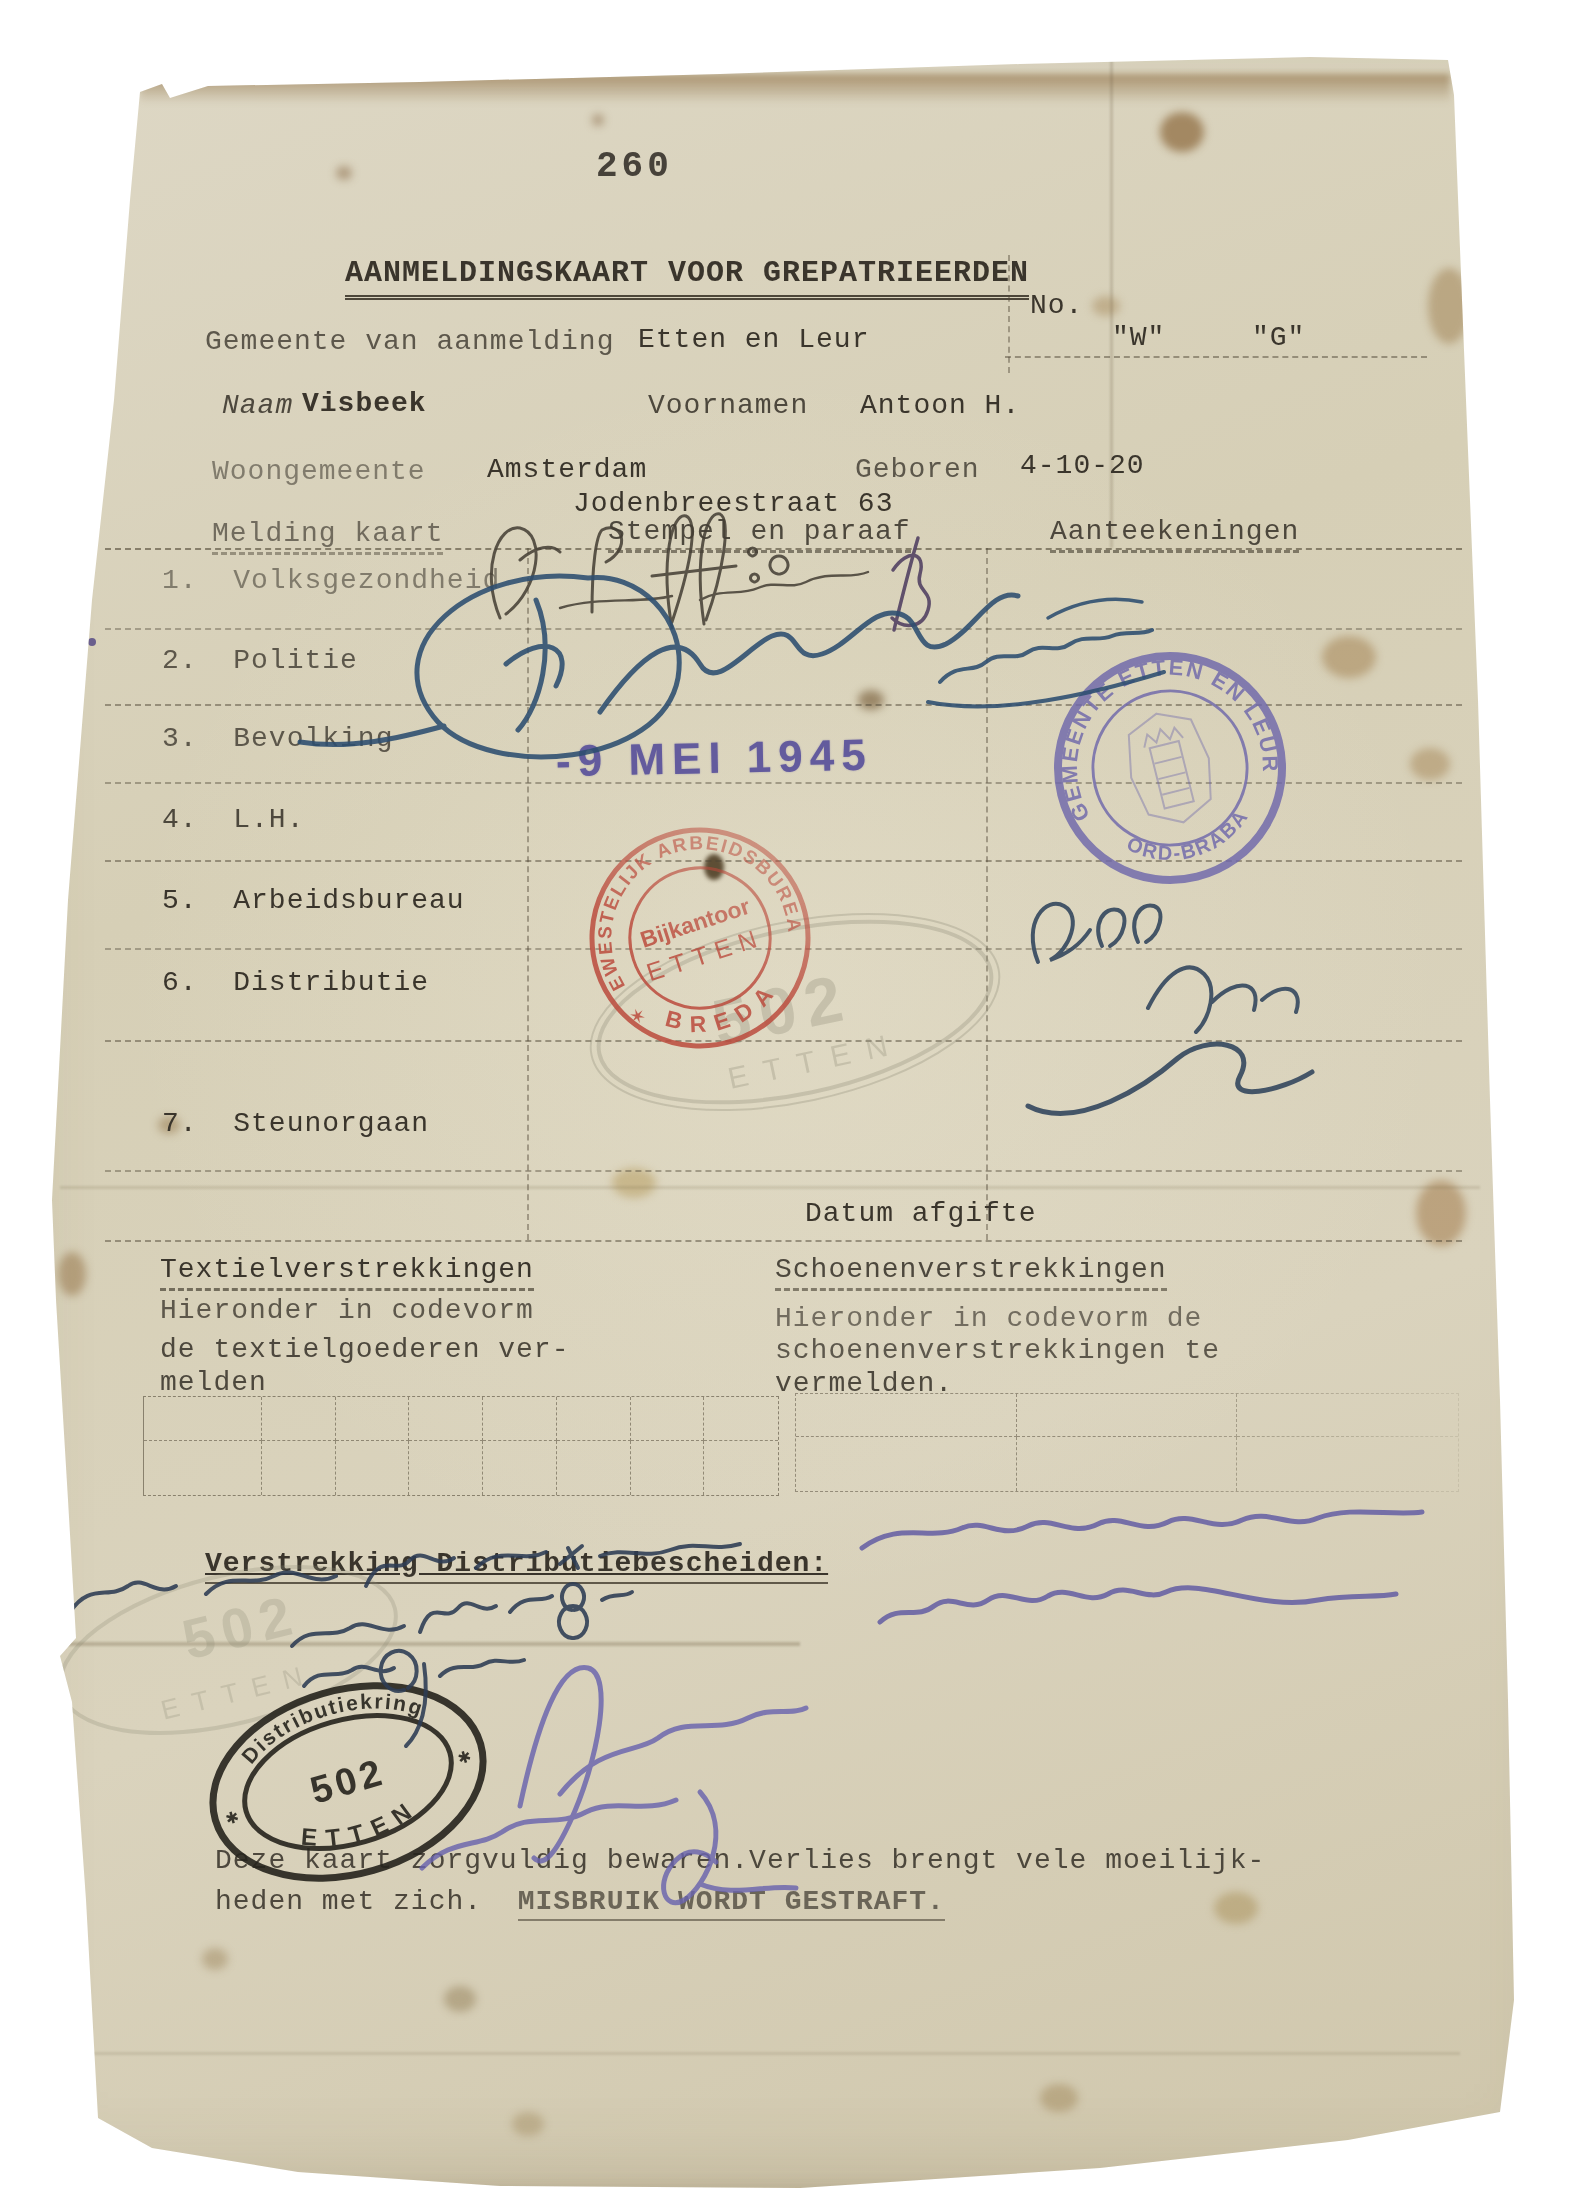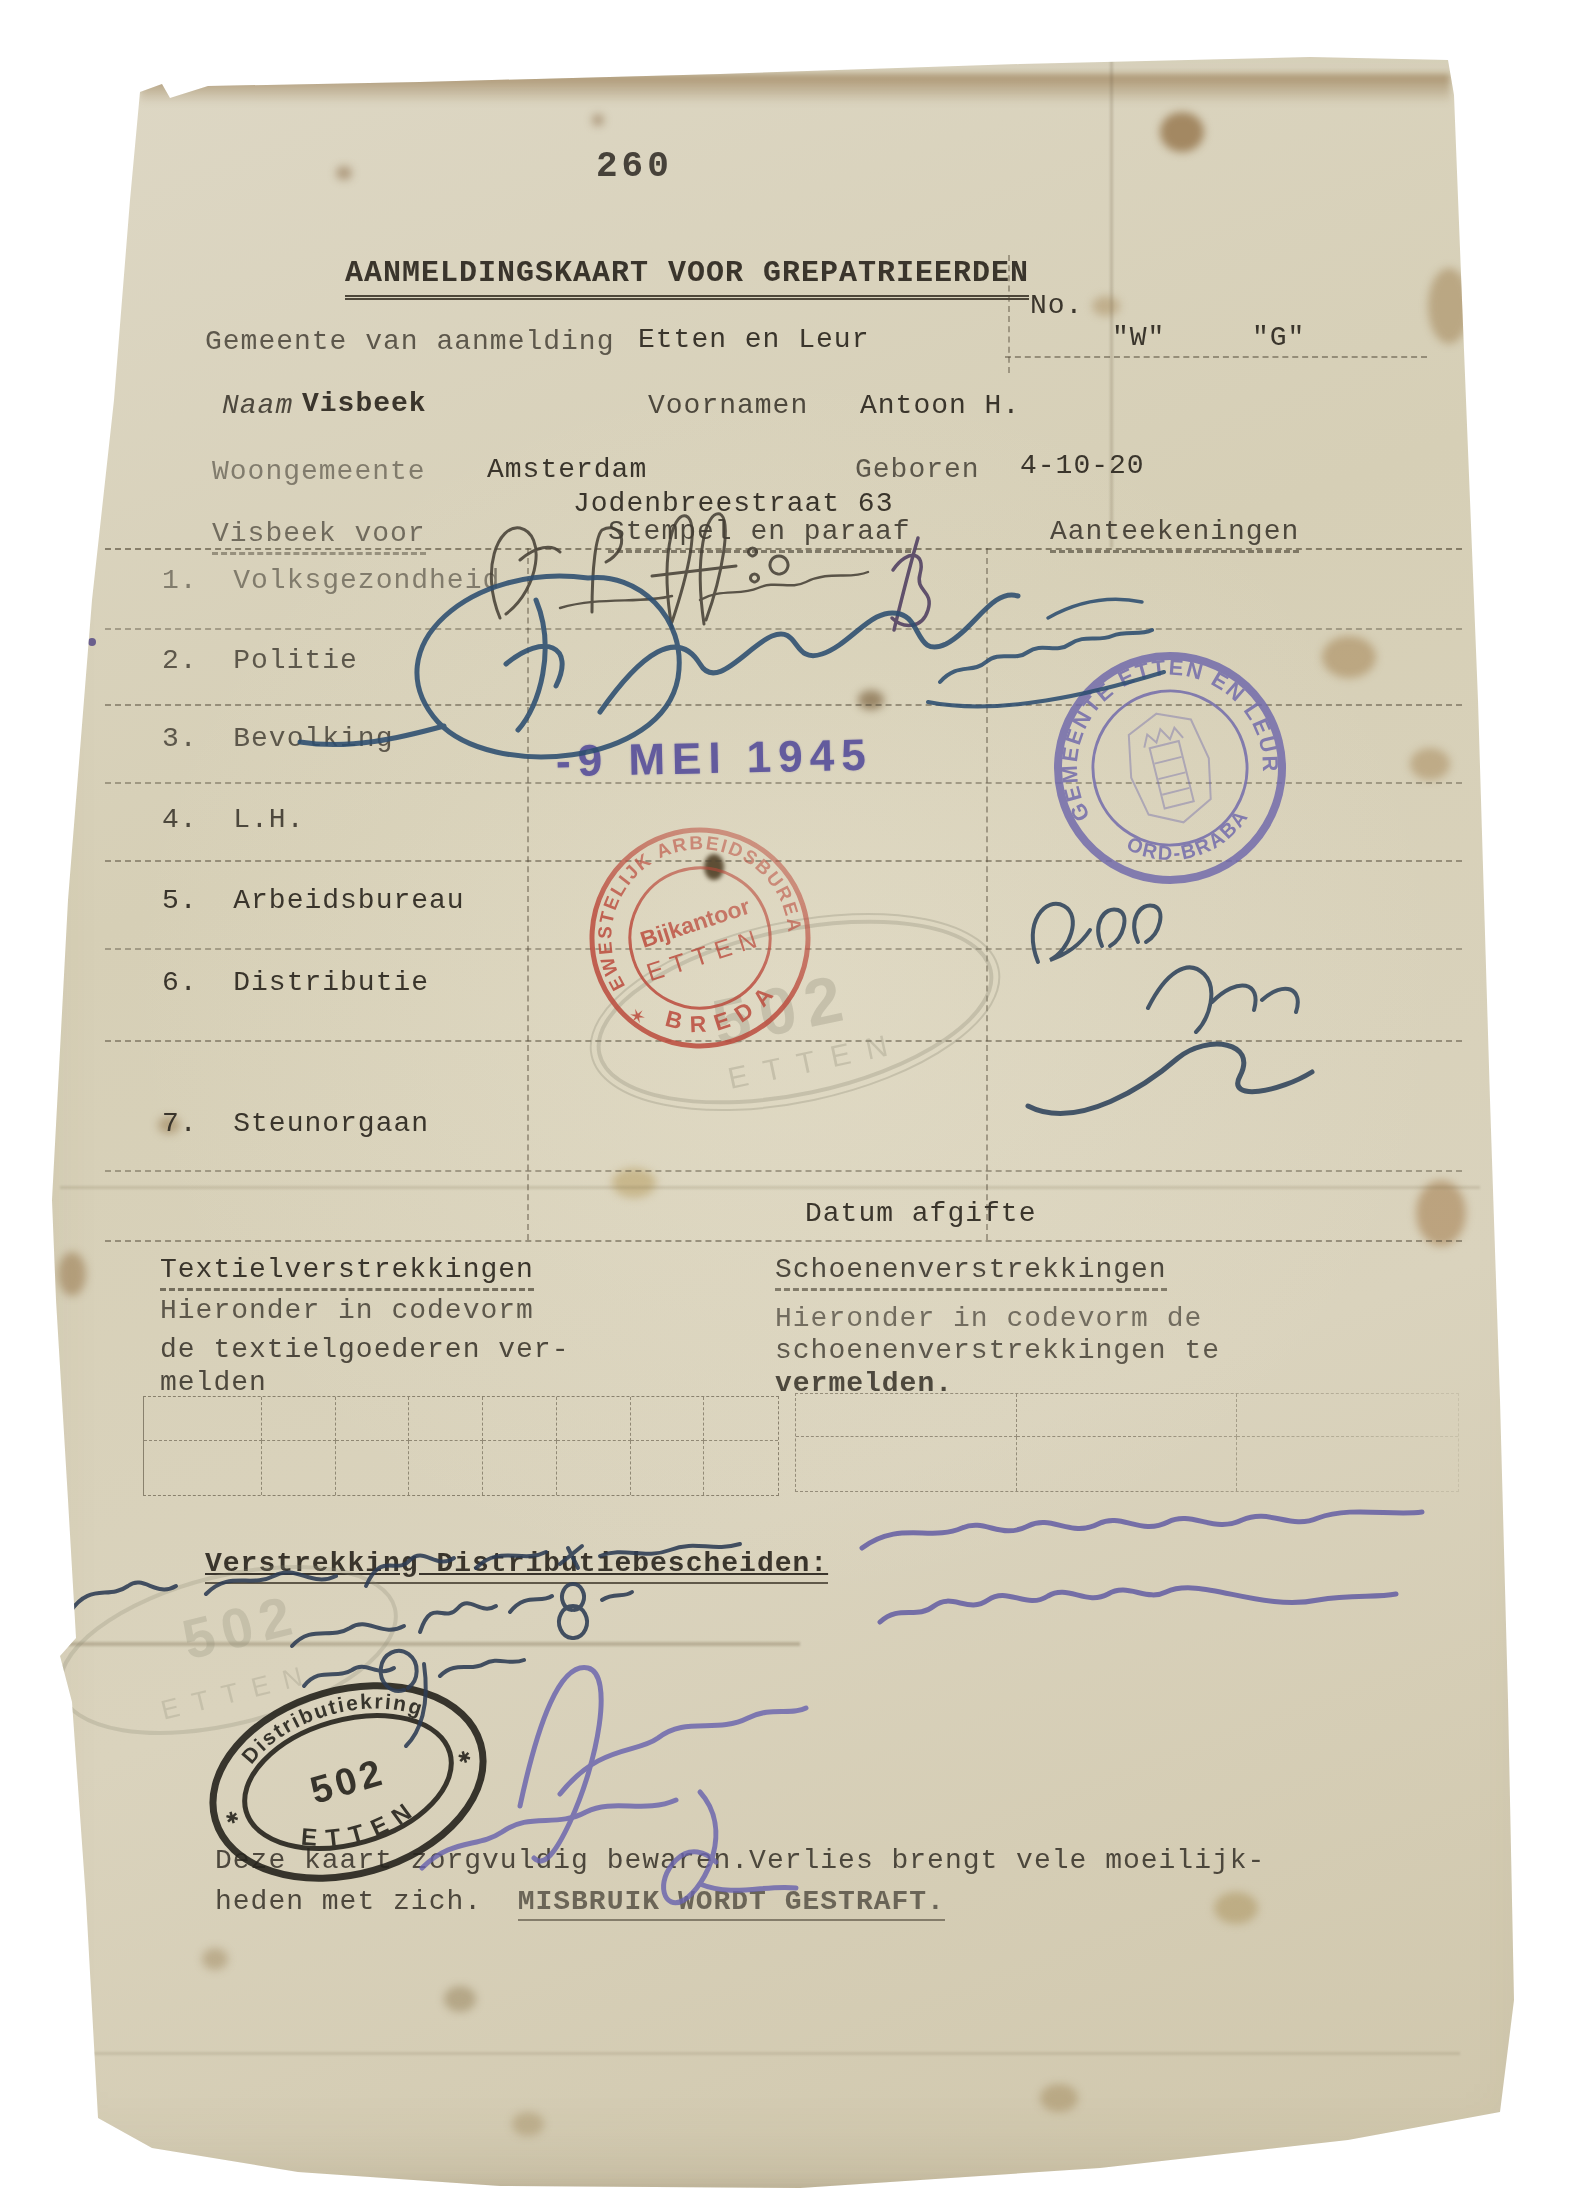--- a/index.html
+++ b/index.html
@@ -90,21 +90,21 @@
   <div class="tw bold" style="left:302px;top:388px;text-align:center;">Visbeek</div>
   <div class="tw f85" style="left:648px;top:390px;">Voornamen</div>
   <div class="tw" style="left:860px;top:390px;">Antoon H.</div>
 
   <div class="tw f55" style="left:212px;top:456px;">Woongemeente</div>
   <div class="tw" style="left:487px;top:454px;">Amsterdam</div>
   <div class="tw f75" style="left:855px;top:454px;">Geboren</div>
   <div class="tw" style="left:1020px;top:450px;">4-10-20</div>
   <div class="tw" style="left:573px;top:488px;">Jodenbreestraat 63</div>
 
-  <div class="tw f65 dash-u" style="left:212px;top:518px;">Visbeek voor</div>
+  <div class="tw f65 dash-u" style="left:212px;top:518px;">Melding kaart</div>
   <div class="tw f85 dash-u" style="left:608px;top:516px;">Stempel en paraaf</div>
   <div class="tw f85 dash-u" style="left:1050px;top:516px;">Aanteekeningen</div>
 
   <div class="hline" style="left:105px;top:548px;width:1357px;border-top-color:rgba(78,70,52,.6);"></div>
   <div class="hline" style="left:105px;top:628px;width:1357px;opacity:.8;"></div>
   <div class="hline" style="left:105px;top:704px;width:1357px;"></div>
   <div class="hline" style="left:105px;top:782px;width:1357px;opacity:.85;"></div>
   <div class="hline" style="left:105px;top:860px;width:1357px;"></div>
   <div class="hline" style="left:105px;top:948px;width:1357px;opacity:.8;"></div>
   <div class="hline" style="left:105px;top:1040px;width:1357px;"></div>
@@ -126,21 +126,21 @@
   <div style="position:absolute;left:160px;top:1254px;">
     <div class="tw dash-u" style="position:static;display:inline-block;">Textielverstrekkingen</div>
     <div class="tw f75" style="position:static;margin-top:4px;">Hieronder in codevorm</div>
     <div class="tw f85" style="position:static;margin-top:7px;">de textielgoederen ver-</div>
     <div class="tw f85" style="position:static;">melden</div>
   </div>
   <div style="position:absolute;left:775px;top:1254px;">
     <div class="tw f85 dash-u" style="position:static;display:inline-block;">Schoenenverstrekkingen</div>
     <div class="tw f65" style="position:static;margin-top:12px;">Hieronder in codevorm de</div>
     <div class="tw f75" style="position:static;">schoenenverstrekkingen te</div>
-    <div class="tw f85" style="position:static;font-weight:bold;">vermelden.</div>
+    <div class="tw f85" style="position:static;">vermelden.</div>
   </div>
 
   <div class="grid" id="grid-left" style="left:143px;top:1396px;width:634px;height:98px;grid-template-columns:118px repeat(7,1fr);grid-template-rows:44px 1fr;">
     <div class="cell"></div>
       <div class="cell"></div>
       <div class="cell"></div>
       <div class="cell"></div>
       <div class="cell"></div>
       <div class="cell"></div>
       <div class="cell"></div>

